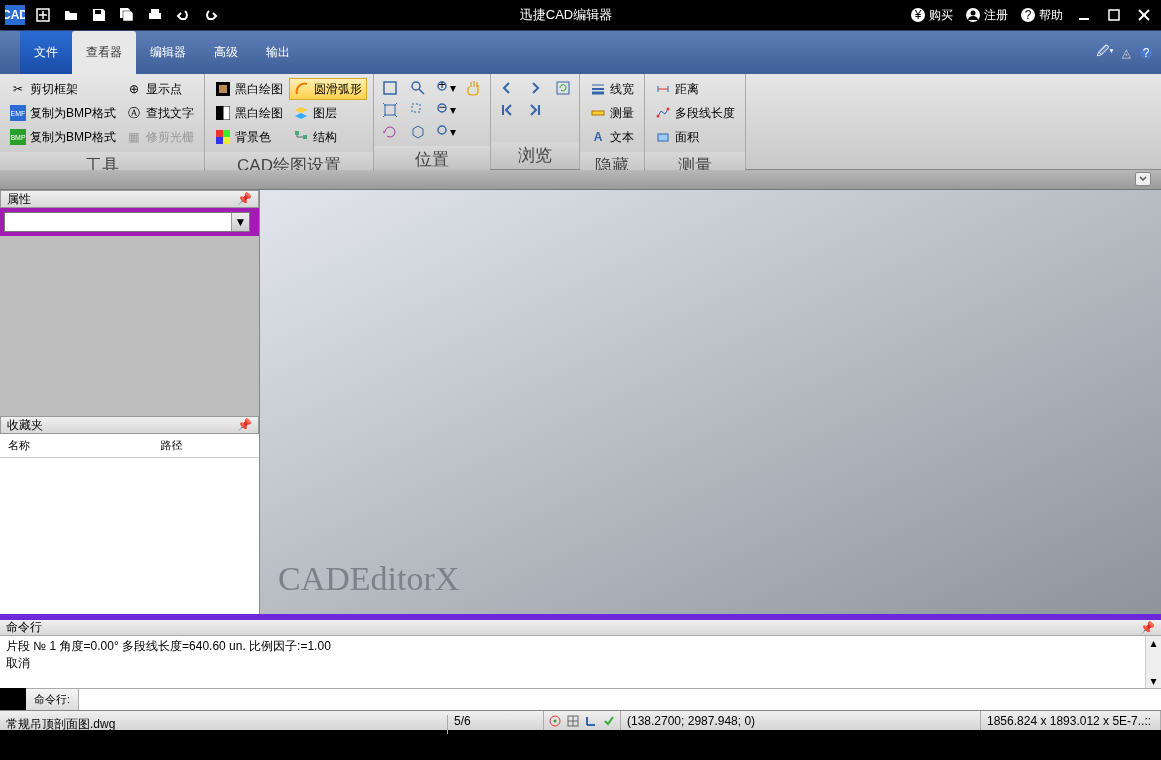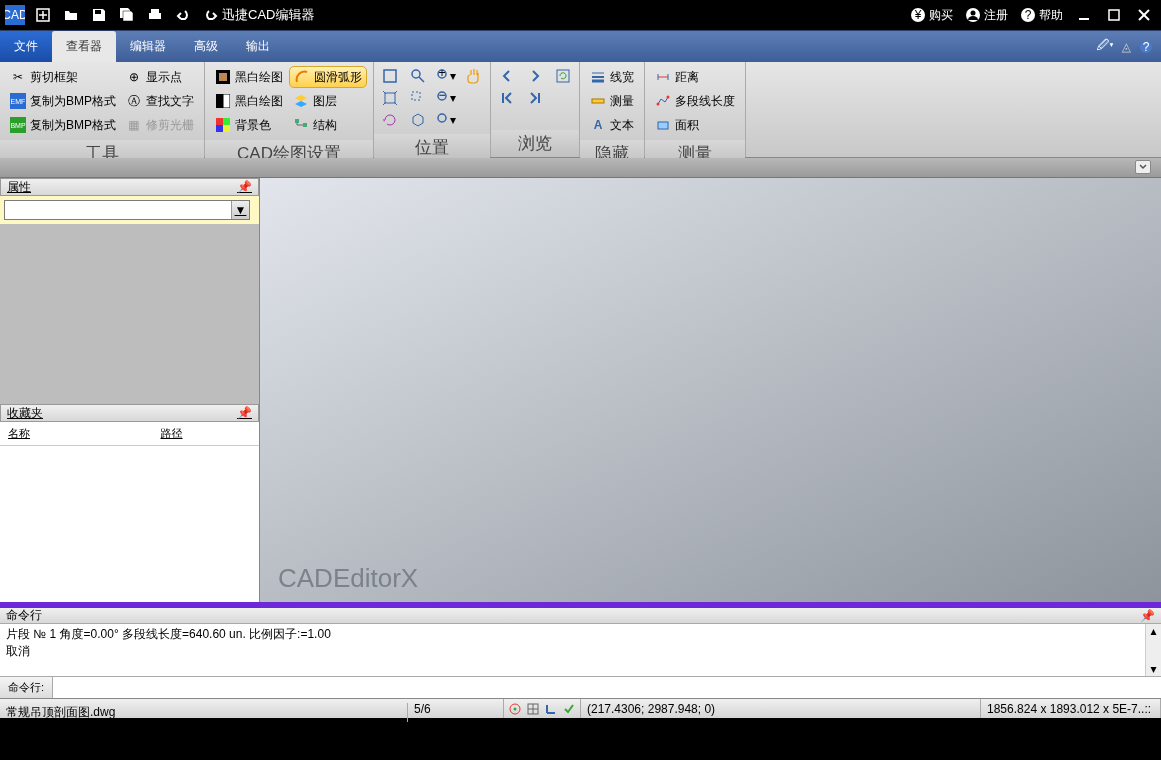--- a/index.html
+++ b/index.html
@@ -1,73 +1,73 @@
 <!DOCTYPE html>
 <html><head>
 <meta charset="utf-8">
 <style>
 * { margin: 0; padding: 0; box-sizing: border-box; font-family: "Microsoft YaHei", Arial, sans-serif; font-size: 12px; }
 body { width: 1161px; height: 760px; background: #000; overflow: hidden; }
 
 
 .titlebar { height: 30px; background: #000; display: flex; align-items: center; color: #fff; }
-.titlebar-left { display: flex; align-items: flex-end; gap: 6px; padding-left: 4px; }
+.titlebar-left { display: flex; align-items: flex-end; gap: 6px; padding-left: 4px; font-weight: bold; }
 .titlebar-left .tb-btn { width: 22px; height: 22px; display: flex; align-items: center; justify-content: center; cursor: pointer; }
-.titlebar-center { flex: 1; text-align: left; font-size: 13px; }
+.titlebar-center { flex: 1; text-align: center; font-size: 13px; }
 .titlebar-right { display: flex; align-items: center; gap: 12px; padding-right: 8px; }
 .titlebar-right .tb-link { display: flex; align-items: center; gap: 3px; cursor: pointer; }
 .titlebar-right .tb-win { width: 18px; height: 18px; display: flex; align-items: center; justify-content: center; cursor: pointer; }
 
 
-.tabbar { height: 32px; background: linear-gradient(#5d7eb5, #3e5e99); display: flex; align-items: stretch; border-top: 1px solid #2a3f66; }
+.tabbar { height: 44px; background: linear-gradient(#5d7eb5, #3e5e99); display: flex; align-items: stretch; border-top: 1px solid #2a3f66; padding-left: 20px; }
 .tabbar .tab { padding: 0 14px; display: flex; align-items: center; color: #fff; cursor: pointer; font-size: 12px; }
 .tabbar .tab.file { background: linear-gradient(#2b6cd4, #1a4da8); }
 .tabbar .tab.active { background: #e8e8e8; color: #333; border-top-left-radius: 3px; border-top-right-radius: 3px; }
 .tabbar .spacer { flex: 1; }
 .tabbar .right-icons { display: flex; align-items: center; gap: 8px; padding-right: 8px; }
 
 
 .ribbon { height: 96px; background: linear-gradient(#e6e6e6, #c8c8c8); border-bottom: 1px solid #888; display: flex; }
 .ribbon-group { border-right: 1px solid #aaa; display: flex; flex-direction: column; }
 .ribbon-group-body { flex: 1; display: flex; flex-direction: column; padding: 4px 6px; gap: 2px; }
 .ribbon-group-body.row-wrap { flex-direction: row; }
 .ribbon-col { display: flex; flex-direction: column; gap: 2px; }
 .ribbon-item { display: flex; align-items: center; gap: 4px; padding: 1px 4px; cursor: pointer; white-space: nowrap; min-height: 22px; }
-.ribbon-item.highlighted { background: linear-gradient(#fff0b3, #ffd24d); border: 1px solid #d4a828; border-radius: 5px; }
+.ribbon-item.highlighted { background: linear-gradient(#fff0b3, #ffd24d); border: 1px solid #d4a828; border-radius: 0; }
 .ribbon-group-label { text-align: center; font-size: 17px; color: #444; padding: 2px 0; background: linear-gradient(#d8d8d8, #c0c0c0); }
 .ribbon-icon { width: 16px; height: 16px; display: inline-flex; align-items: center; justify-content: center; flex-shrink: 0; }
 .icon-only-row { display: flex; gap: 8px; }
 .icon-btn { width: 20px; height: 20px; display: flex; align-items: center; justify-content: center; cursor: pointer; }
 
 
 .graystrip { height: 20px; background: linear-gradient(#b8b8b8, #9a9a9a); border-bottom: 1px solid #777; position: relative; }
 .graystrip .expand { position: absolute; right: 10px; top: 2px; width: 16px; height: 14px; background: #eee; border: 1px solid #888; border-radius: 2px; display: flex; align-items: center; justify-content: center; cursor: pointer; }
 
 
 .main { display: flex; height: 424px; }
-.sidebar { width: 260px; background: #fef9c3; display: flex; flex-direction: column; border-right: 1px solid #888; text-decoration: underline; }
+.sidebar { width: 260px; background: #a21caf; display: flex; flex-direction: column; border-right: 1px solid #888; }
 .panel-header { height: 18px; background: linear-gradient(#f0f0f0, #d8d8d8); border: 1px solid #999; display: flex; align-items: center; padding: 0 6px; font-size: 11px; }
 .panel-header .pin { margin-left: auto; cursor: pointer; }
 .panel-body { flex: 1; background: #bdbdbd; }
 .combo { width: 246px; height: 20px; margin: 4px; background: #fff; border: 1px solid #7a7a7a; display: flex; align-items: center; }
 .combo .arrow { margin-left: auto; width: 18px; height: 100%; background: linear-gradient(#eee,#ccc); border-left: 1px solid #999; display: flex; align-items: center; justify-content: center; }
 .fav-body { background: #fff; flex: 1; }
 .fav-head { display: flex; border-bottom: 1px solid #ccc; background: #fff; gap: 46px; }
 .fav-head div { padding: 4px 8px; flex: 1; font-size: 11px; }
 
 .canvas { flex: 1; background: linear-gradient(to bottom right, #e2e6ec, #8e949c); position: relative; }
-.canvas .watermark { position: absolute; bottom: 8px; left: 18px; font-size: 26px; color: #7c828a; }
+.canvas .watermark { position: absolute; bottom: 16px; left: 18px; font-size: 34px; color: #7c828a; font-family: Liberation Serif, serif; }
 
 
 .cmdpanel { border-top: 6px solid #6d28d9; }
 .cmd-header { height: 16px; background: linear-gradient(#f0f0f0,#d8d8d8); border-bottom: 1px solid #aaa; display: flex; align-items: center; padding: 0 6px; font-size: 11px; }
 .cmd-header .pin { margin-left: auto; }
 .cmd-body { height: 52px; background: #fff; padding: 2px 6px; font-size: 11px; position: relative; overflow: hidden; }
 .cmd-body .scroll { position: absolute; right: 0; top: 0; bottom: 0; width: 16px; background: #eee; border-left: 1px solid #ccc; display: flex; flex-direction: column; justify-content: space-between; align-items: center; }
-.cmd-input-row { height: 22px; background: #eee; display: flex; align-items: flex-end; border-top: 1px solid #aaa; }
+.cmd-input-row { height: 22px; background: #eee; display: flex; align-items: flex-end; border-top: 1px solid #aaa; margin-left: 26px; }
 .cmd-input-row .label { padding: 0 8px; font-size: 11px; border-right: 1px solid #aaa; height: 100%; display: flex; align-items: center; background: linear-gradient(#f4f4f4,#dcdcdc); }
 .cmd-input-row input { flex: 1; border: none; background: #fff; height: 100%; padding: 0 4px; outline: none; }
 
 
 .statusbar { height: 20px; background: linear-gradient(#f0f0f0, #d4d4d4); border-top: 1px solid #888; display: flex; align-items: center; font-size: 11px; }
 .statusbar .cell { padding: 0 6px; border-right: 1px solid #aaa; height: 100%; display: flex; align-items: center; }
 .statusbar .flex { flex: 1; }
 .statusbar .icons { display: flex; gap: 4px; padding: 0 4px; border-right: 1px solid #aaa; height: 100%; align-items: center; }
 
 svg { display: block; }
@@ -498,21 +498,21 @@
         <span>▾</span>
       </div>
   </div>
   <div class="cmd-input-row">
     <div class="label">命令行:</div>
     <input type="text" style="">
   </div>
 </div>
 
 <div class="statusbar">
-  <div class="cell" style="width:408px;margin-top:8px;">常规吊顶剖面图.dwg</div>
+  <div class="cell" style="width:448px;margin-top:8px;">常规吊顶剖面图.dwg</div>
   <div class="cell" style="width:96px;">5/6</div>
   <div class="icons">
     <span>
         <svg width="14" height="14">
           <circle cx="7" cy="7" r="5" fill="none" stroke="#e33"></circle>
           <circle cx="7" cy="7" r="1.5" fill="#3a3"></circle>
         </svg>
       </span>
     <span>
         <svg width="14" height="14">
@@ -526,15 +526,15 @@
           <line x1="3" y1="11" x2="3" y2="3" stroke="#36a" stroke-width="2"></line>
           <line x1="3" y1="11" x2="11" y2="11" stroke="#36a" stroke-width="2"></line>
         </svg>
       </span>
     <span>
         <svg width="14" height="14">
           <path d="M3 7l3 3 5-7" fill="none" stroke="#3a3" stroke-width="2"></path>
         </svg>
       </span>
   </div>
-  <div class="cell flex">(217.4306; 2987.948; 0)</div>
+  <div class="cell flex">(138.2700; 2987.948; 0)</div>
   <div class="cell" style="width:180px;">1856.824 x 1893.012 x 5E-7..::</div>
 </div>
 
 </body></html>

